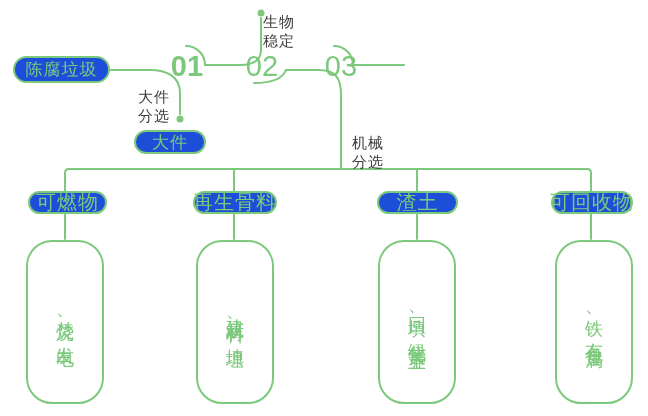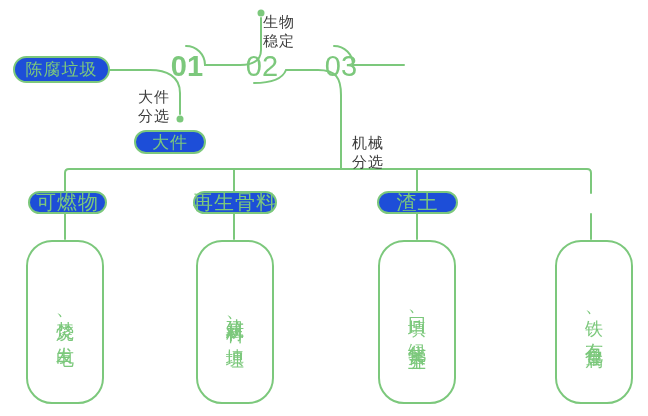--- a/index.html
+++ b/index.html
@@ -79,20 +79,21 @@
   <div class="lbl lbl-bio">生物
 稳定</div>
   <div class="lbl lbl-mech">机械
 分选</div>
 
   <div class="pill pill-bulky">大件</div>
 
   <div class="pill pill-cat pc1">可燃物</div>
   <div class="pill pill-cat pc2">再生骨料</div>
   <div class="pill pill-cat pc3">渣土</div>
+  <div class="pill pill-cat pc4">可回收物</div>
 
   <div class="box bc1">
     <span class="vtext">焚烧、发电</span>
   </div>
   <div class="box bc2">
     <span class="vtext">建筑材料、填埋</span>
   </div>
   <div class="box bc3">
     <span class="vtext">回填、绿化营养土</span>
   </div>

